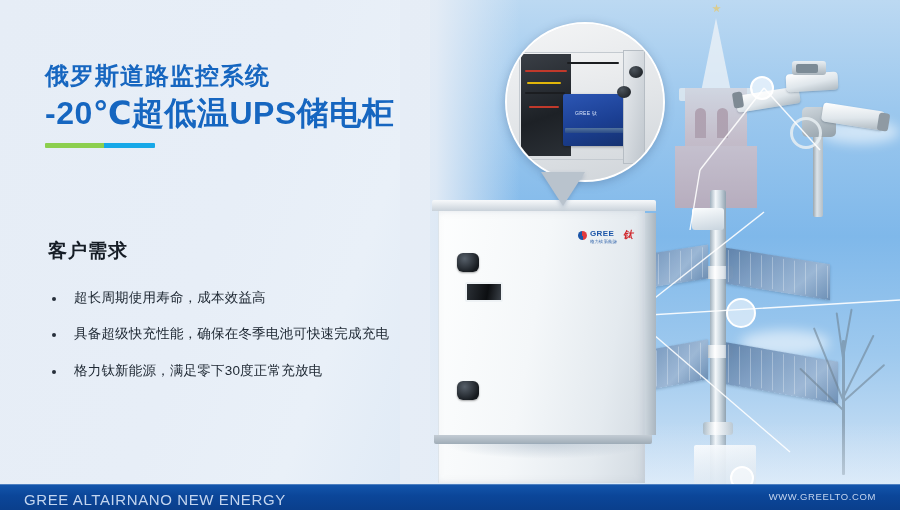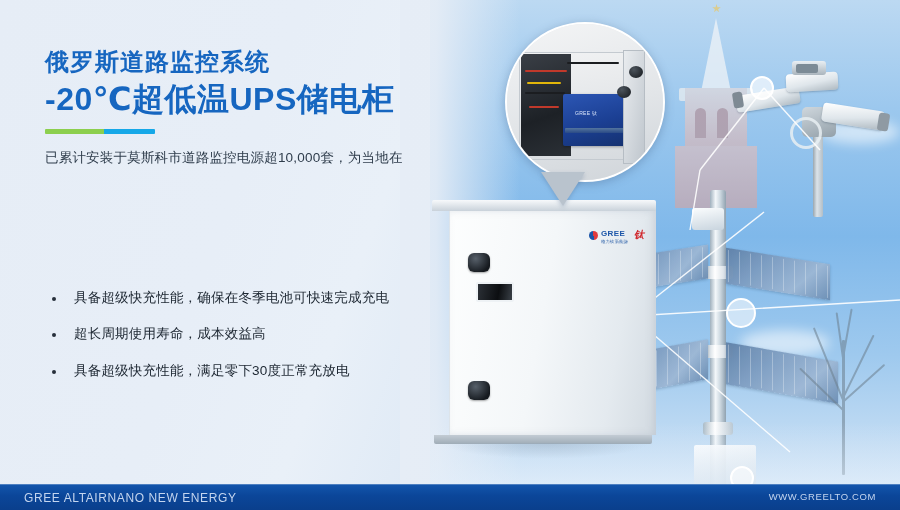--- a/index.html
+++ b/index.html
@@ -82,21 +82,21 @@
   .tree{position:absolute;left:800px;top:300px;width:90px;height:175px;opacity:.55;}
   .tw{position:absolute;background:#6c7f8e;transform-origin:bottom center;border-radius:1px;}
 
   
   .links{position:absolute;left:0;top:0;width:900px;height:510px;pointer-events:none;}
 
   
   .cabinet{position:absolute;left:432px;top:200px;width:224px;height:248px;}
   .cab-top{position:absolute;left:0;top:0;width:224px;height:11px;
     background:linear-gradient(180deg,#f7f9fb,#c9d2da);border-radius:2px 2px 0 0;}
-  .cab-face{position:absolute;left:17px;top:11px;width:206px;height:224px;
+  .cab-face{position:absolute;left:6px;top:11px;width:206px;height:272px;
     background:linear-gradient(100deg,#fdfefe 0%,#f4f7f9 45%,#e4eaef 78%,#d2dae1 100%);
     border-left:1px solid #dde4ea;box-shadow:inset -3px 0 7px rgba(150,165,180,.25);text-align:right;}
   .cab-side{position:absolute;left:212px;top:13px;width:12px;height:222px;
     background:linear-gradient(90deg,#cfd8df,#aab6c0);}
   .cab-base{position:absolute;left:2px;top:235px;width:218px;height:9px;
     background:linear-gradient(180deg,#c3ccd4,#9facb7);border-radius:0 0 2px 2px;}
   .cab-shadow{position:absolute;left:10px;top:243px;width:208px;height:16px;
     background:radial-gradient(ellipse at 50% 0%,rgba(150,168,186,.45),rgba(150,168,186,0) 70%);}
   .latch{position:absolute;width:22px;height:19px;background:radial-gradient(circle at 35% 30%,#57606a,#15191e 75%);
     border-radius:6px;box-shadow:0 1px 2px rgba(0,0,0,.35);}
@@ -132,38 +132,38 @@
     background:linear-gradient(180deg,#54759e,#2a4a86);border-radius:1px;}
   .ip-door{position:absolute;left:116px;top:26px;width:20px;height:112px;
     background:linear-gradient(100deg,#e9ecef,#bfc6cd);border:1px solid #b6bdc4;}
   .ip-knob{position:absolute;width:14px;height:12px;border-radius:50%;
     background:radial-gradient(circle at 35% 30%,#4c545c,#14171b);}
   .inset-tail{position:absolute;left:36px;top:150px;width:0;height:0;
     border-left:22px solid transparent;border-right:22px solid transparent;border-top:34px solid #b9c3cd;
     filter:drop-shadow(0 2px 2px rgba(60,90,130,.28));}
 
   
-  .copy{position:absolute;left:45px;top:48px;width:420px;}
+  .copy{position:absolute;left:45px;top:62px;width:420px;}
   .title-1{font-size:24px;font-weight:bold;color:#1666c0;letter-spacing:1px;line-height:1.2;}
   .title-2{font-size:32px;font-weight:bold;color:#1666c0;letter-spacing:.5px;line-height:1.25;margin-top:2px;}
   .rule{margin-top:10px;height:5px;width:110px;border-radius:1px;
     background:linear-gradient(90deg,#8ccf4e 0%,#8ccf4e 54%,#16a8e8 54%,#16a8e8 100%);}
   .lead{margin-top:12px;font-size:13.5px;color:#2f3d4c;line-height:1.75;letter-spacing:.2px;}
 
   .needs-title{position:absolute;left:48px;top:238px;font-size:19px;font-weight:bold;color:#161d26;letter-spacing:1px;}
   .needs{position:absolute;left:48px;top:288px;width:400px;}
   .need-row{display:flex;align-items:flex-start;margin-bottom:16px;}
   .need-dot{width:4px;height:4px;border-radius:50%;background:#262f3a;margin:9px 18px 0 4px;flex:none;}
   .need-txt{font-size:13.5px;color:#202a35;line-height:1.5;letter-spacing:.2px;}
 
   
   .footer{position:absolute;left:0;bottom:0;width:900px;height:26px;
     background:linear-gradient(180deg,#1356ad 0%,#0b4699 45%,#0a3f8c 100%);}
   .footer-hl{position:absolute;left:0;top:0;width:900px;height:1px;background:rgba(255,255,255,.25);}
-  .footer-left{position:absolute;left:24px;top:7px;font-size:12px;color:#c3d5ef;letter-spacing:.6px;}
+  .footer-left{position:absolute;left:24px;top:7px;font-size:15px;color:#c3d5ef;letter-spacing:.6px;}
   .footer-right{position:absolute;right:24px;top:7px;font-size:9.5px;color:#c3d5ef;letter-spacing:.6px;}
 </style>
 </head>
 <body>
 
 <div id="slide">
 
   <div class="scene">
     <div class="sky"></div>
 
@@ -273,37 +273,37 @@
       <div class="ip-knob" style="left:110px;top:62px;"></div>
     </div>
     <div class="inset-tail"></div>
   </div>
 
   <div class="copy">
     <div class="title-1">俄罗斯道路监控系统</div>
     <div class="title-2">-20℃超低温UPS储电柜</div>
     <div class="rule"></div>
     <div class="lead">
-      <div>已累计安装于莫斯科市道路监控电源超10,000套，为当地在</div>
-    </div>
-  </div>
-
+    </div>
+  </div>
+
+  <div class="needs-title">客户需求</div>
 
   <div class="needs">
     <div class="need-row">
       <div class="need-dot"></div>
-      <div class="need-txt">具备超级快充性能，确保在冬季电池可快速完成充电</div>
+      <div class="need-txt">超长周期使用寿命，成本效益高</div>
     </div>
     <div class="need-row">
       <div class="need-dot"></div>
-      <div class="need-txt">超长周期使用寿命，成本效益高</div>
+      <div class="need-txt">具备超级快充性能，确保在冬季电池可快速完成充电</div>
     </div>
     <div class="need-row">
       <div class="need-dot"></div>
-      <div class="need-txt">具备超级快充性能，满足零下30度正常充放电</div>
+      <div class="need-txt">格力钛新能源，满足零下30度正常充放电</div>
     </div>
   </div>
 
   <div class="footer">
     <div class="footer-hl"></div>
     <div class="footer-left">GREE ALTAIRNANO NEW ENERGY</div>
     <div class="footer-right">WWW.GREELTO.COM</div>
   </div>
 
 </div>

